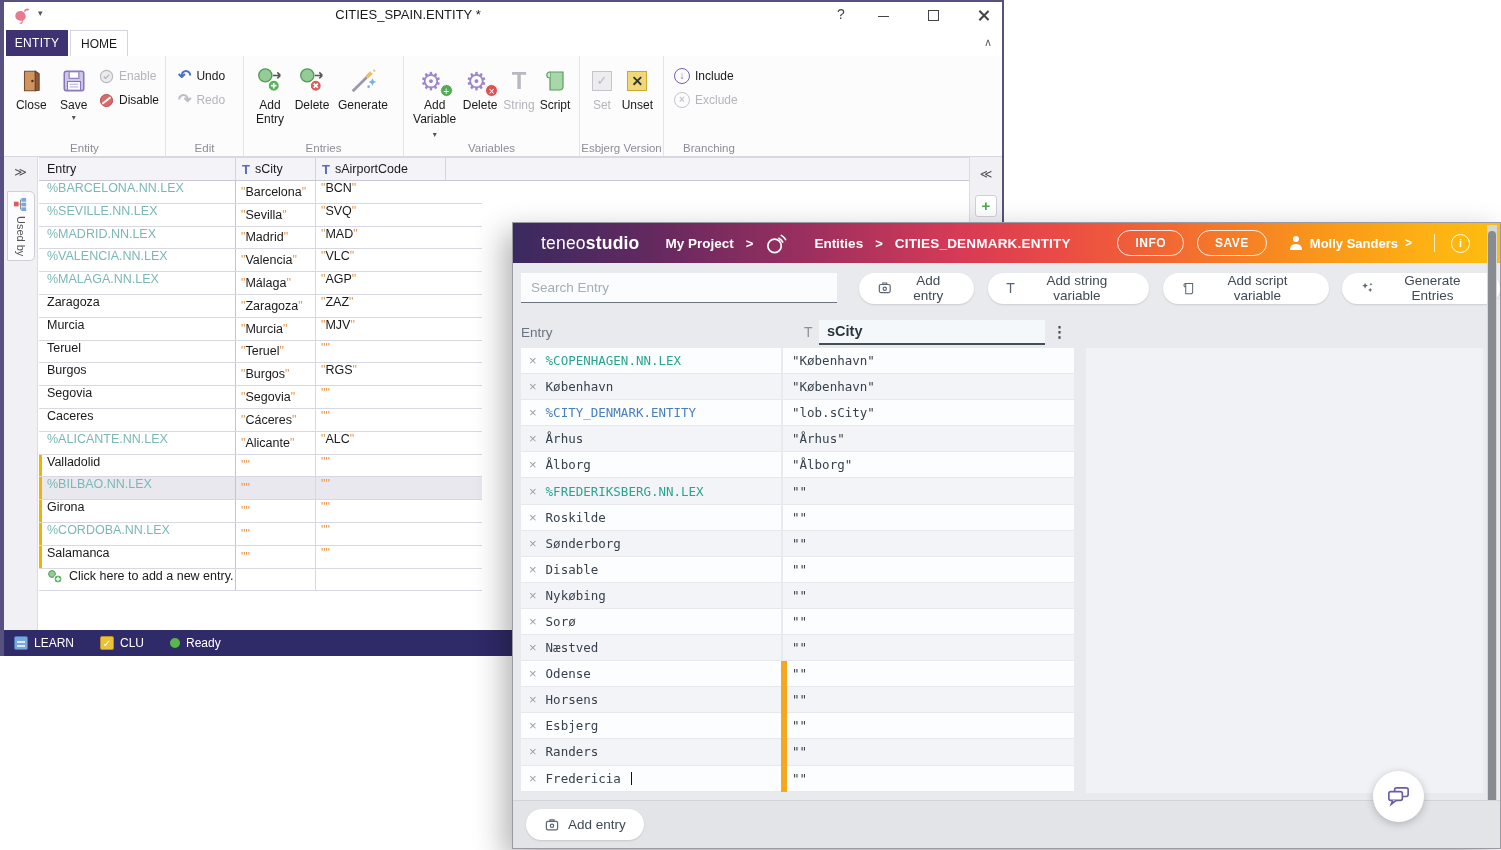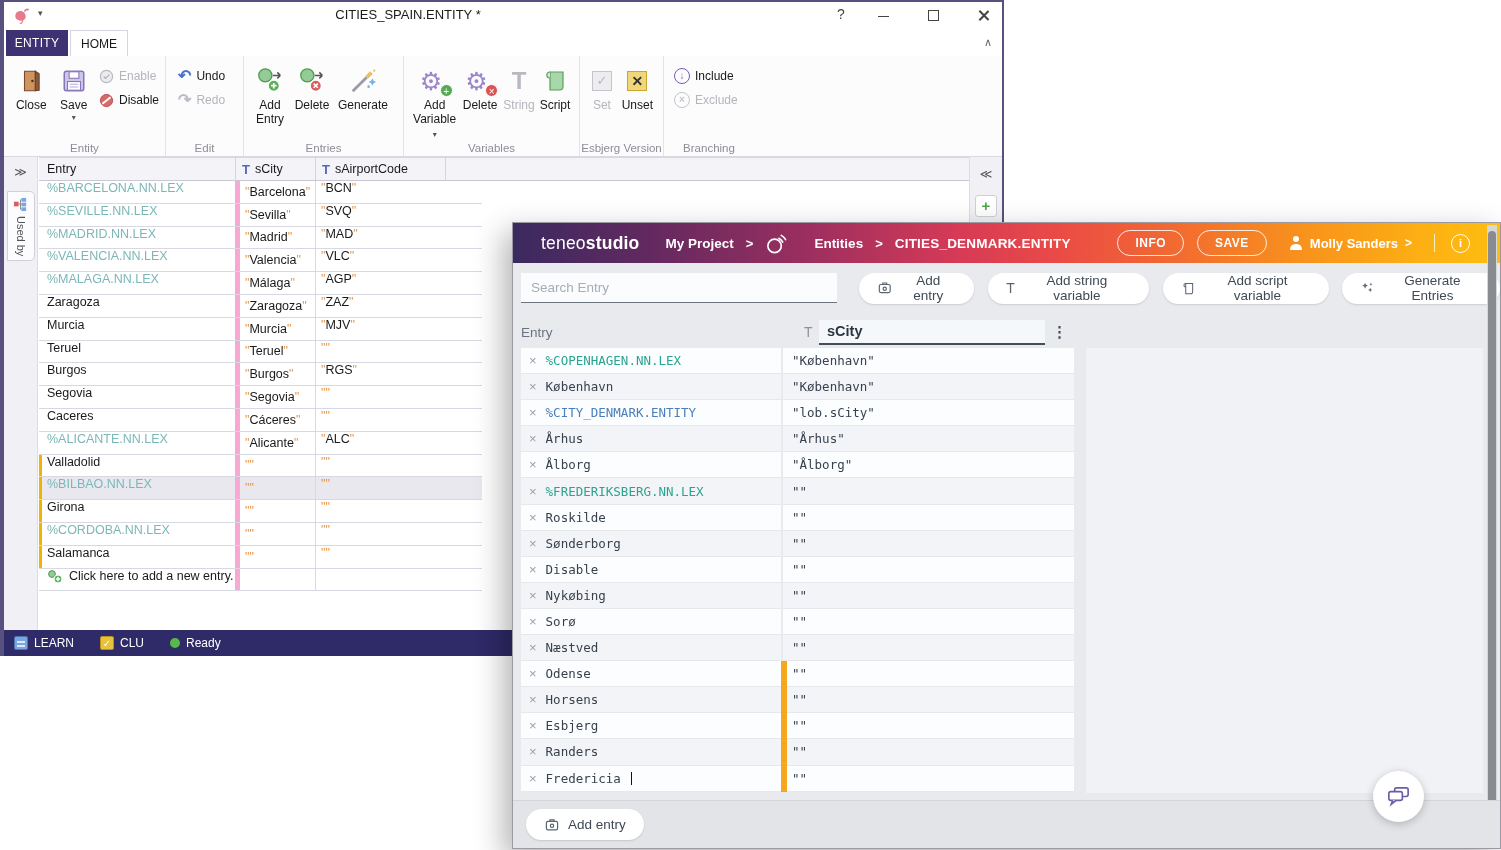--- a/index.html
+++ b/index.html
@@ -62,21 +62,21 @@
   .dtable { position:absolute; left:35px; top:155px; width:933px; font-size:12.5px; color:#1a1a1a; }
   .dhead { display:flex; height:24px; background:#f4f3f8; border-bottom:1px solid #c9c9d5; border-top:1px solid #d8d8e0; align-items:center; }
   .dhead .h1 { width:196px; padding-left:8px; }
   .dhead .h2 { width:80px; } .dhead .h3 { width:130px; }
   .dhead .h2,.dhead .h3 { display:flex; align-items:center; gap:5px; border-left:1px solid #d4d4de; padding-left:6px; height:100%; }
   .dhead .hT { color:#5568c8; font-weight:bold; font-size:13px; }
   .dhead .hfill { flex:1; border-left:1px solid #d4d4de; height:100%; }
   .drow { display:flex; height:22.8px; border-bottom:1px solid #d8d8e2; width:443px; background:#fff; align-items:center; }
   .drow.sel { background:#e9e8ee; }
   .dc1 { position:relative; width:196px; height:100%; display:flex; padding-left:8px; }
-  .dc2 { width:80px; height:100%; border-left:5px solid #f9a8d4; display:flex; align-items:center; padding-left:5px; }
+  .dc2 { width:80px; height:100%; border-left:1px solid #f9a8d4; display:flex; align-items:center; padding-left:5px; }
   .dc3 { width:130px; height:100%; border-left:1px solid #d8d8e2; display:flex; padding-left:5px; }
   .drow .lex { color:#7cb7b7; }
   .modbar { position:absolute; left:0; top:0; bottom:0; width:3px; background:#f0b400; }
   .dq::before,.dq::after { content:'"'; color:#e8954a; }
   .addrow-ic { width:18px; height:16px; margin-right:4px; }
 
   .dstatus { position:absolute; left:0; right:12px; bottom:0; height:26px; background:#2f2a68; display:flex; align-items:center; gap:26px; padding-left:10px; color:#fff; font-size:12px; }
   .st-item { display:flex; align-items:center; gap:6px; }
   .ic-learn { width:14px; height:14px; background:#7aa7e0; border:1px solid #4a77b0; border-radius:2px; position:relative; }
   .ic-learn::before { content:''; position:absolute; left:2px; right:2px; top:4px; height:1.5px; background:#dce8f8; box-shadow:0 4px 0 #dce8f8; }

